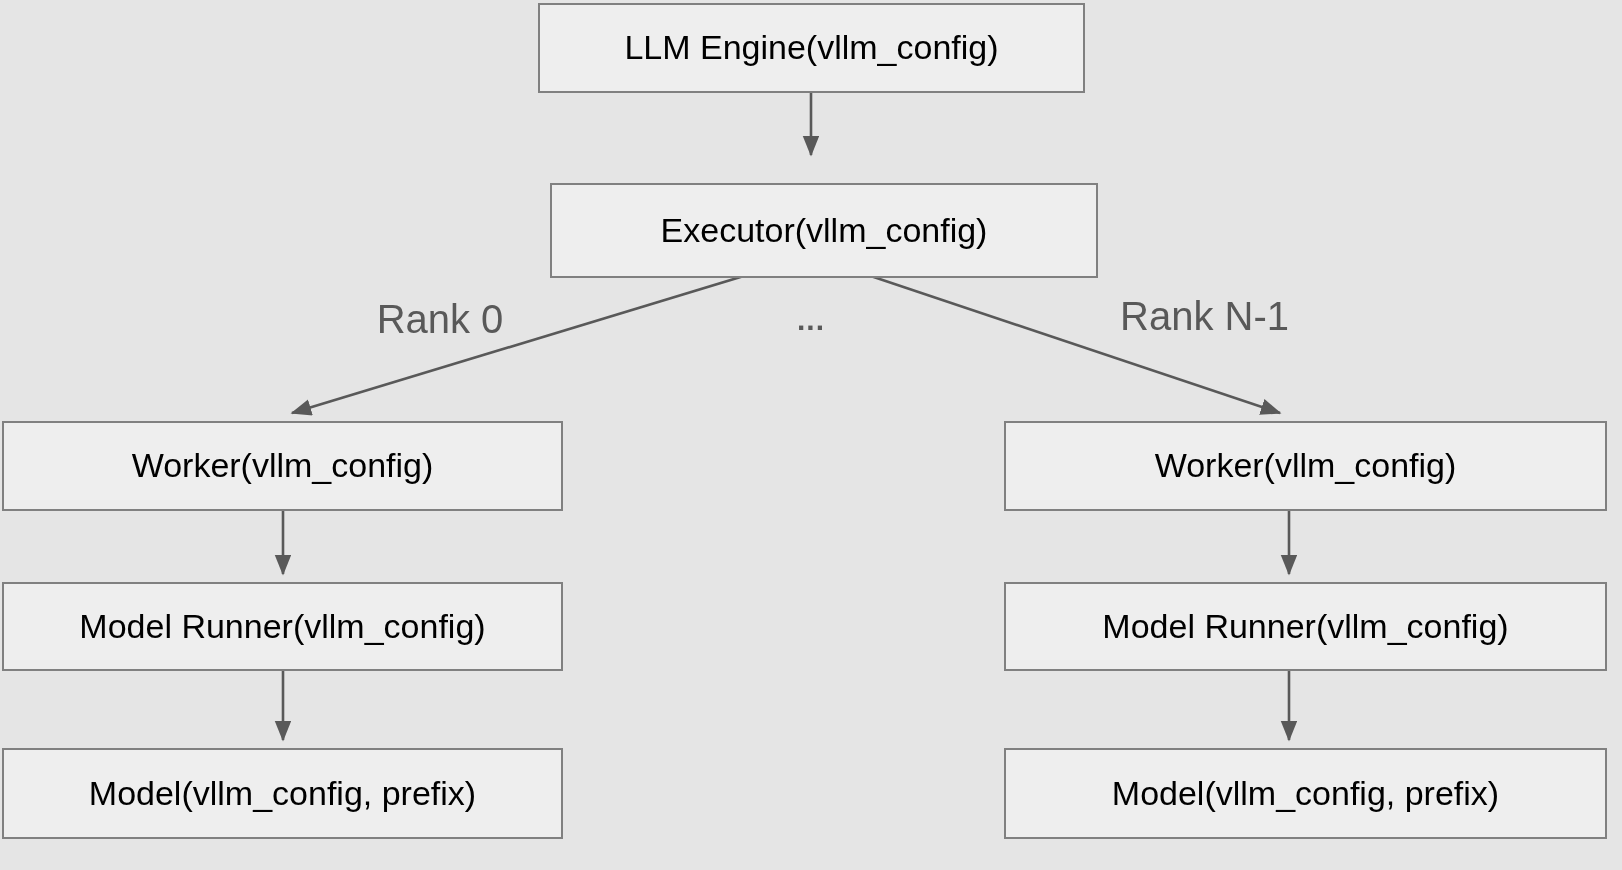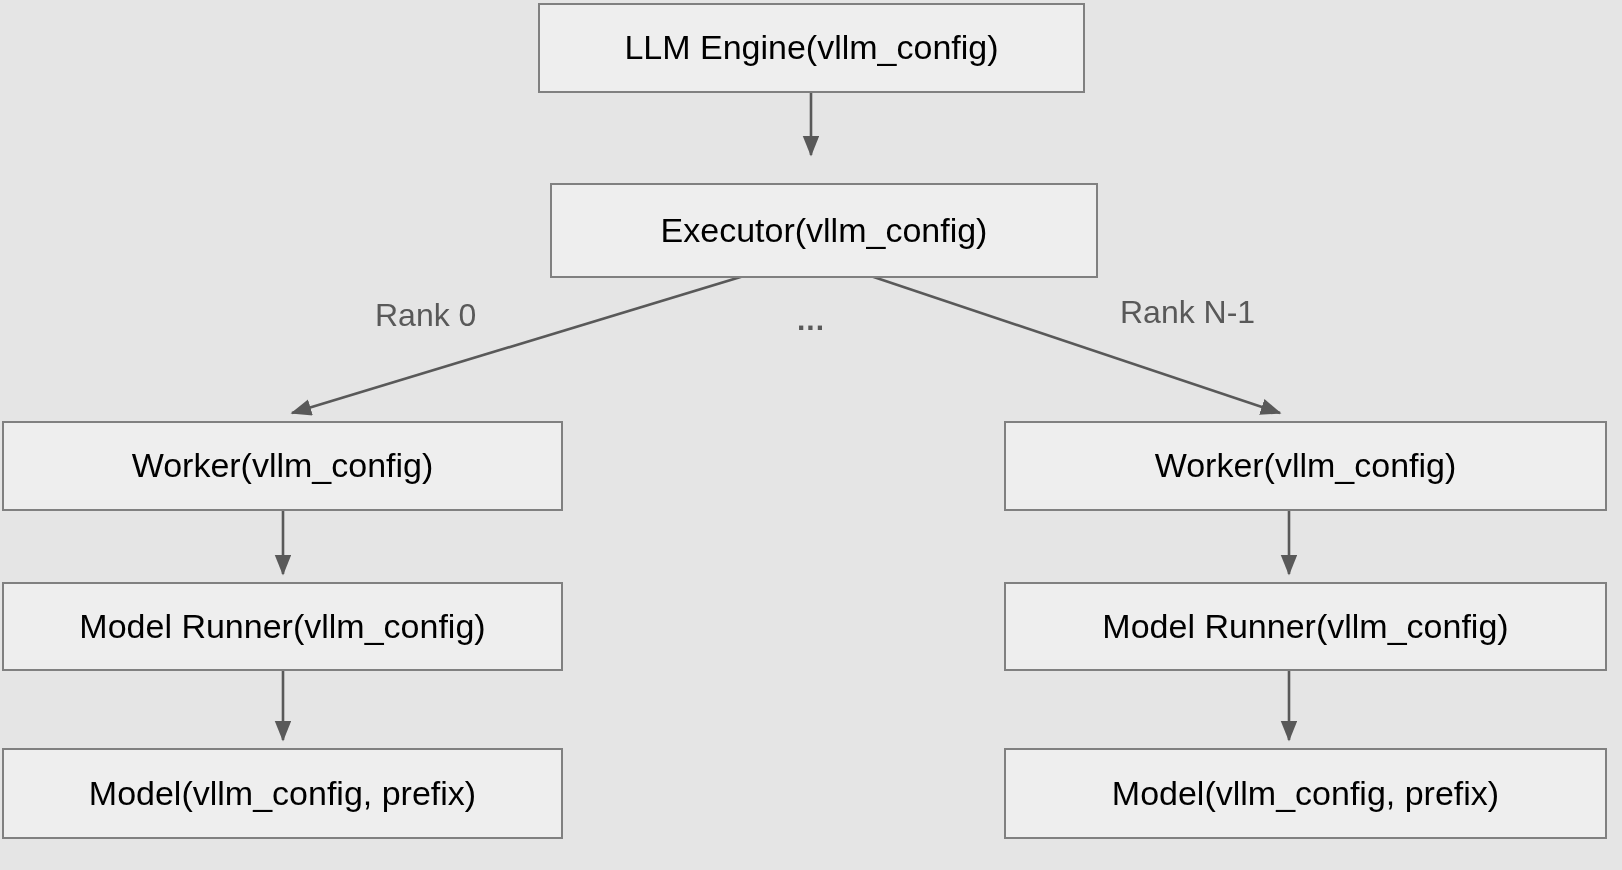--- a/index.html
+++ b/index.html
@@ -28,24 +28,24 @@
     color: #000000;
     font-size: 34px;
     font-weight: 400;
     line-height: 1.15;
     white-space: nowrap;
     letter-spacing: 0px;
   }
   .edge-label {
     position: absolute;
     color: #595959;
-    font-size: 32px;
+    font-size: 40px;
     font-weight: 400;
     white-space: nowrap;
-    text-align: left;
+    text-align: center;
   }
   .ellipsis-label {
     position: absolute;
     color: #595959;
     font-size: 30px;
     font-weight: 700;
     letter-spacing: 1px;
     white-space: nowrap;
   }
   svg.edges {

